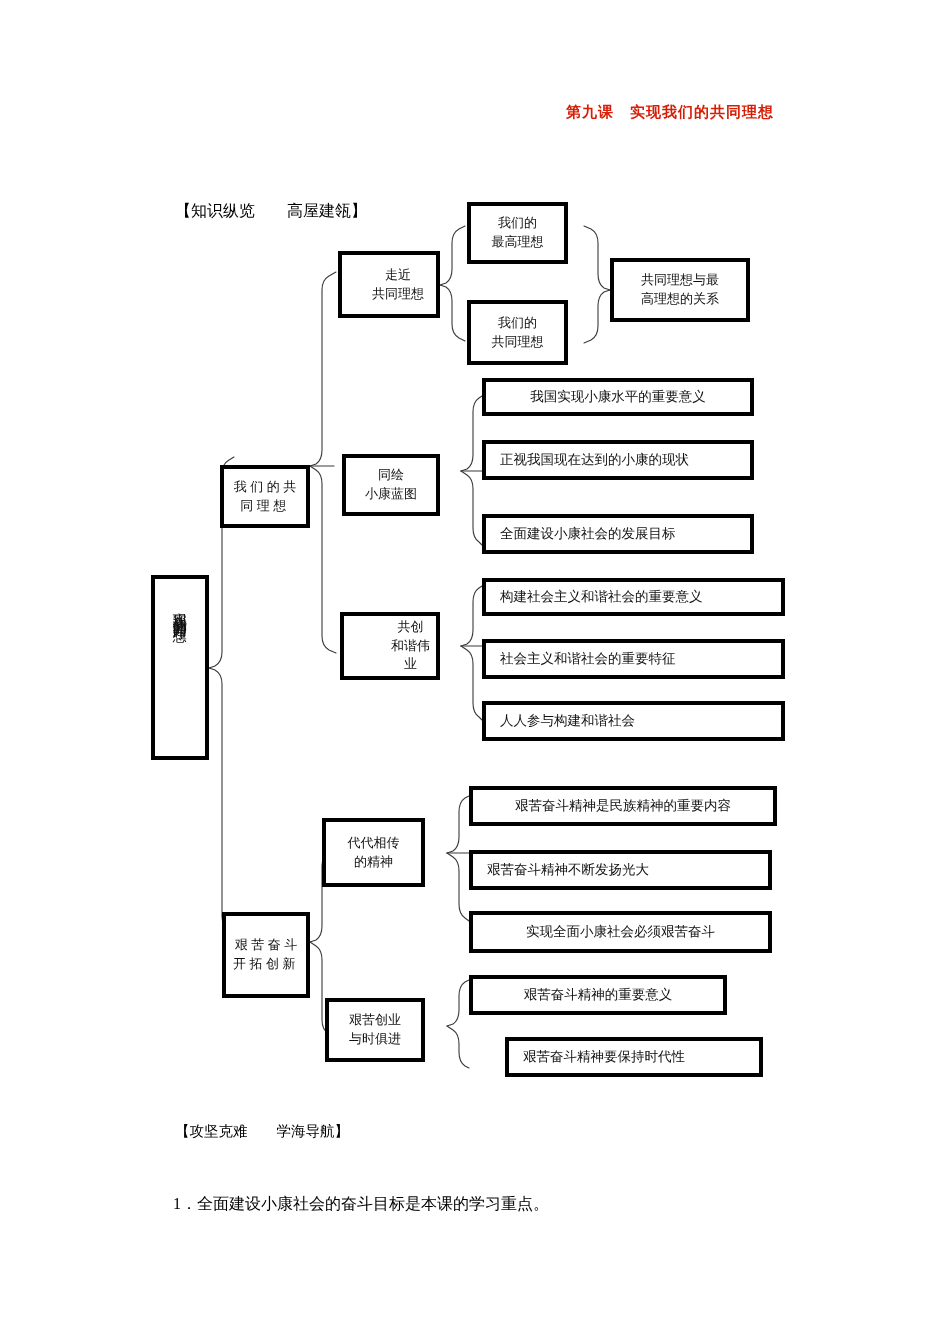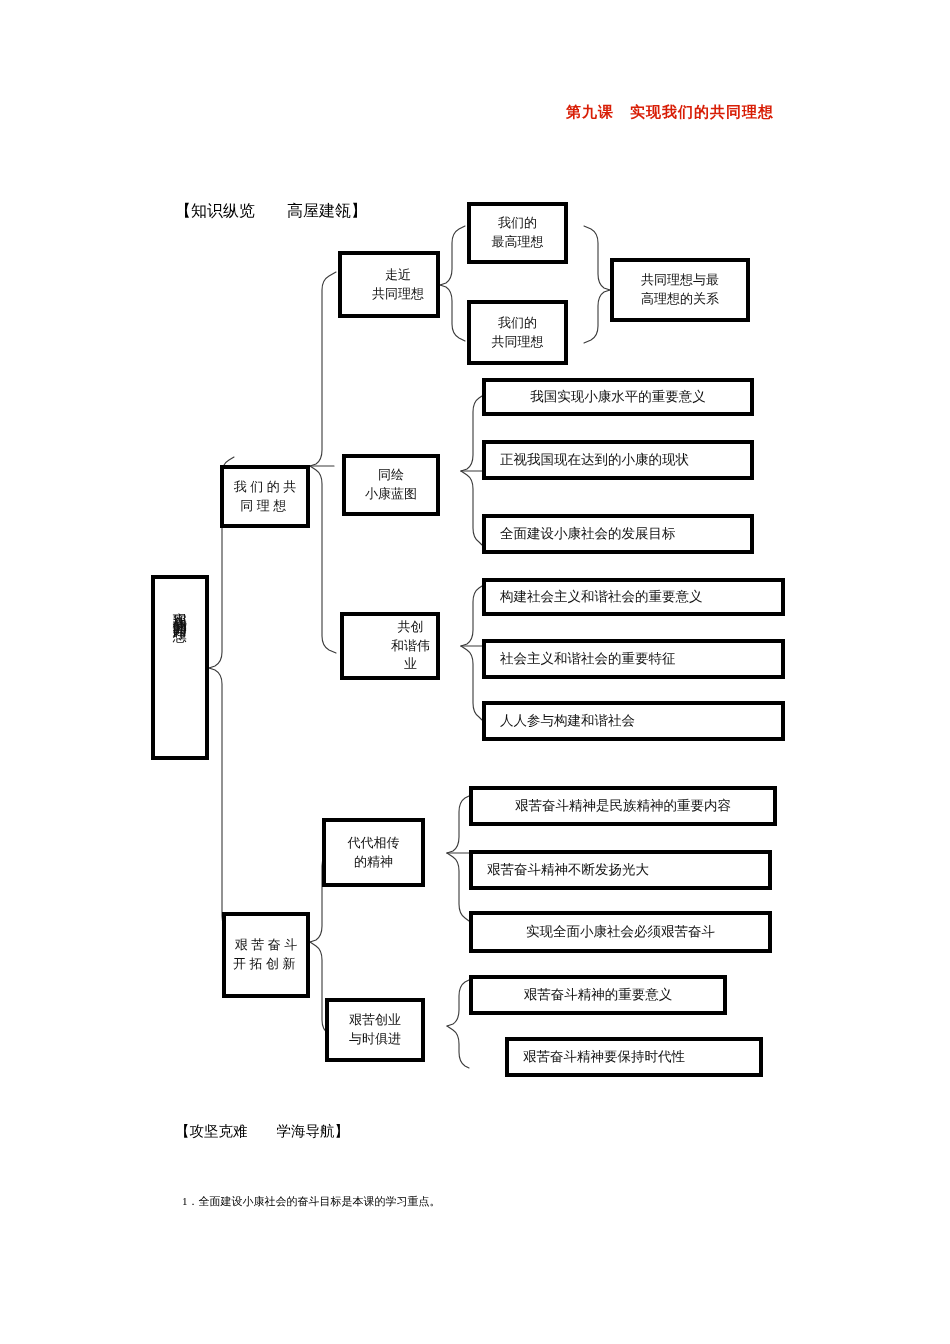--- a/index.html
+++ b/index.html
@@ -44,23 +44,23 @@
   #section-label-2 {
     position: absolute;
     left: 175px;
     top: 1122px;
     font-size: 14.5px;
     white-space: pre;
     font-family: "Liberation Serif", "DejaVu Serif", serif;
   }
   #body-line-1 {
     position: absolute;
-    left: 182px;
+    left: 173px;
     top: 1194px;
-    font-size: 11px;
+    font-size: 16px;
     white-space: pre;
     font-family: "Liberation Serif", "DejaVu Serif", serif;
   }
 
   
   #diagram {
     position: absolute;
     left: 0;
     top: 0;
     width: 950px;

